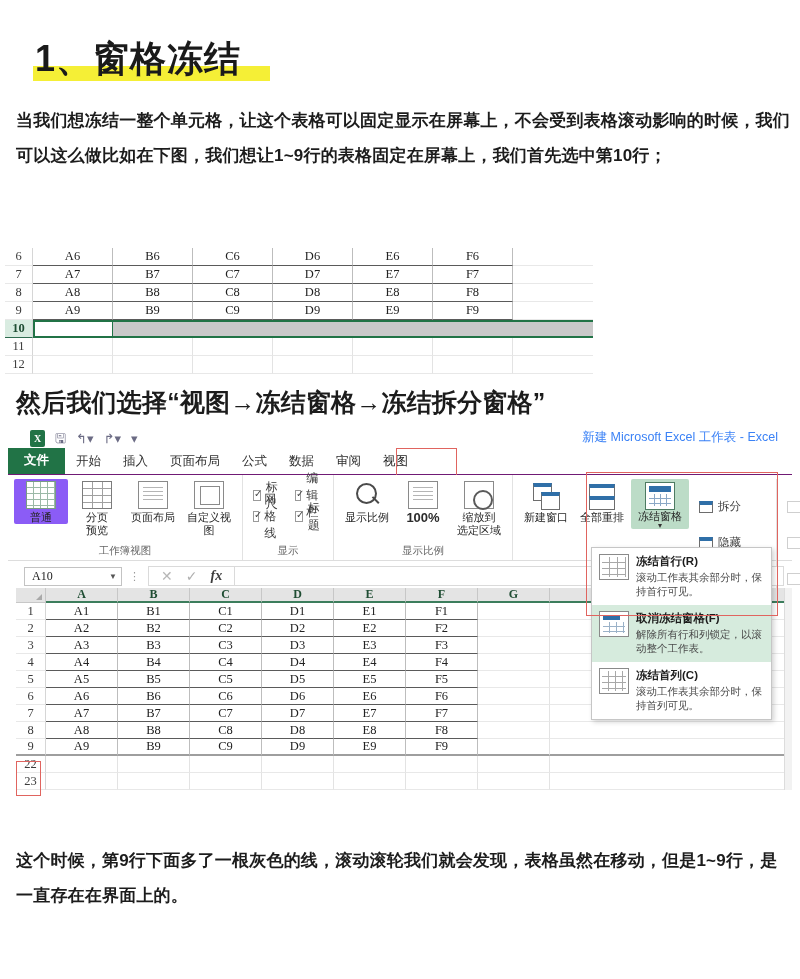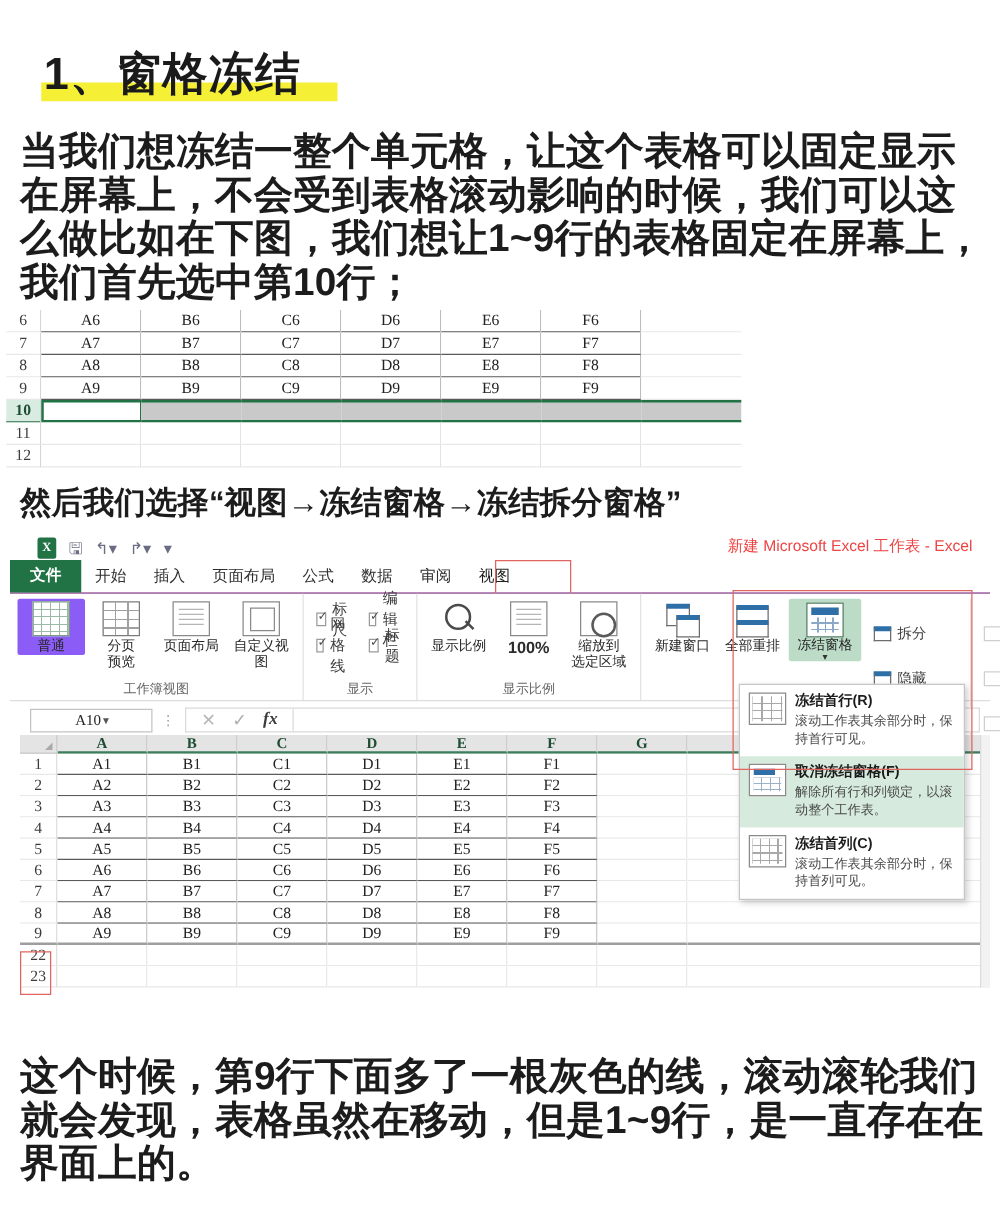--- a/index.html
+++ b/index.html
@@ -20,21 +20,21 @@
     padding: 0 6px 2px 2px; z-index:2;
   }
   .heading-hl {
     position:absolute; left:33px; top:66px; width:237px; height:15px;
     background:#f5ef36; z-index:1;
   }
 
   
   .para {
     position:absolute; color:#1c1c1c;
-    font-size: 31px; line-height: 35px; font-weight:600;
+    font-size: 17px; line-height: 35px; font-weight:600;
     letter-spacing: 0.2px;
   }
   .para1 { left:16px; top:103px; width:775px; }
   .para2 { left:16px; top:385px; width:775px; font-size:25px; }
   .para3 { left:16px; top:843px; width:775px; }
 
   
   .sheet { position:absolute; background:#fff; }
   .srow { display:flex; height:17px; align-items:stretch; }
   .rowhdr {
@@ -78,21 +78,21 @@
   .titlebar { position:relative; height:28px; display:flex; align-items:center; padding-left:22px; }
   .qat { display:flex; align-items:center; gap:10px; }
   .xl-logo {
     width:15px; height:17px; background:#217346; border-radius:2px;
     display:flex; align-items:center; justify-content:center;
     color:#fff; font-size:10px; font-weight:700; font-family:"Liberation Serif",serif;
   }
   .qat-ico { color:#6b6b84; font-size:13px; line-height:1; }
   .win-title {
     position:absolute; right:14px; top:5px;
-    font-size:12.5px; color:#ef4444; white-space:nowrap;
+    font-size:12.5px; color:#3b82f6; white-space:nowrap;
   }
 
   .tabstrip { position:relative; height:23px; display:flex; align-items:flex-end; border-bottom:1px solid #701a75; }
   .tab {
     font-size:12.5px; color:#2e2e2e; padding:3px 11px 4px 11px; white-space:nowrap;
   }
   .tab.file { background:#217346; color:#fff; padding:4px 16px 5px 16px; font-weight:600; }
   .tab.active-box { position:relative; color:#1d1d1d; }
   .tab-redbox {
     position:absolute; left:388px; top:-4px; width:61px; height:30px;
@@ -194,21 +194,21 @@
 
   .ribbon-redbox {
     position:absolute; left:586px; top:472px; width:192px; height:144px;
     border:1.6px solid #e0645f; z-index:40; pointer-events:none;
   }
 
   
   .fbar { position:relative; height:27px; display:flex; align-items:center; gap:0; padding:3px 0 0 16px; }
   .namebox {
     width:98px; height:19px; border:1px solid #c3c3c3; background:#fff;
-    display:flex; align-items:center; justify-content:center; padding:0 4px 0 7px;
+    display:flex; align-items:center; justify-content:space-between; padding:0 4px 0 7px;
     font-family:"Liberation Serif",serif; font-size:12px; color:#222;
   }
   .nb-caret { font-size:8px; color:#555; }
   .fb-dots { color:#9a9a9a; font-size:11px; padding:0 7px; letter-spacing:1px; }
   .fb-icons { display:flex; align-items:center; gap:13px; padding:0 12px;
               border:1px solid #dadada; border-right:none; height:20px; }
   .fb-x { color:#b7b7b7; font-size:14px; }
   .fb-v { color:#b0b0b0; font-size:14px; }
   .fb-fx { color:#3c3c3c; font-size:14px; font-style:italic;
            font-family:"Liberation Serif","DejaVu Serif",serif; font-weight:700; }

